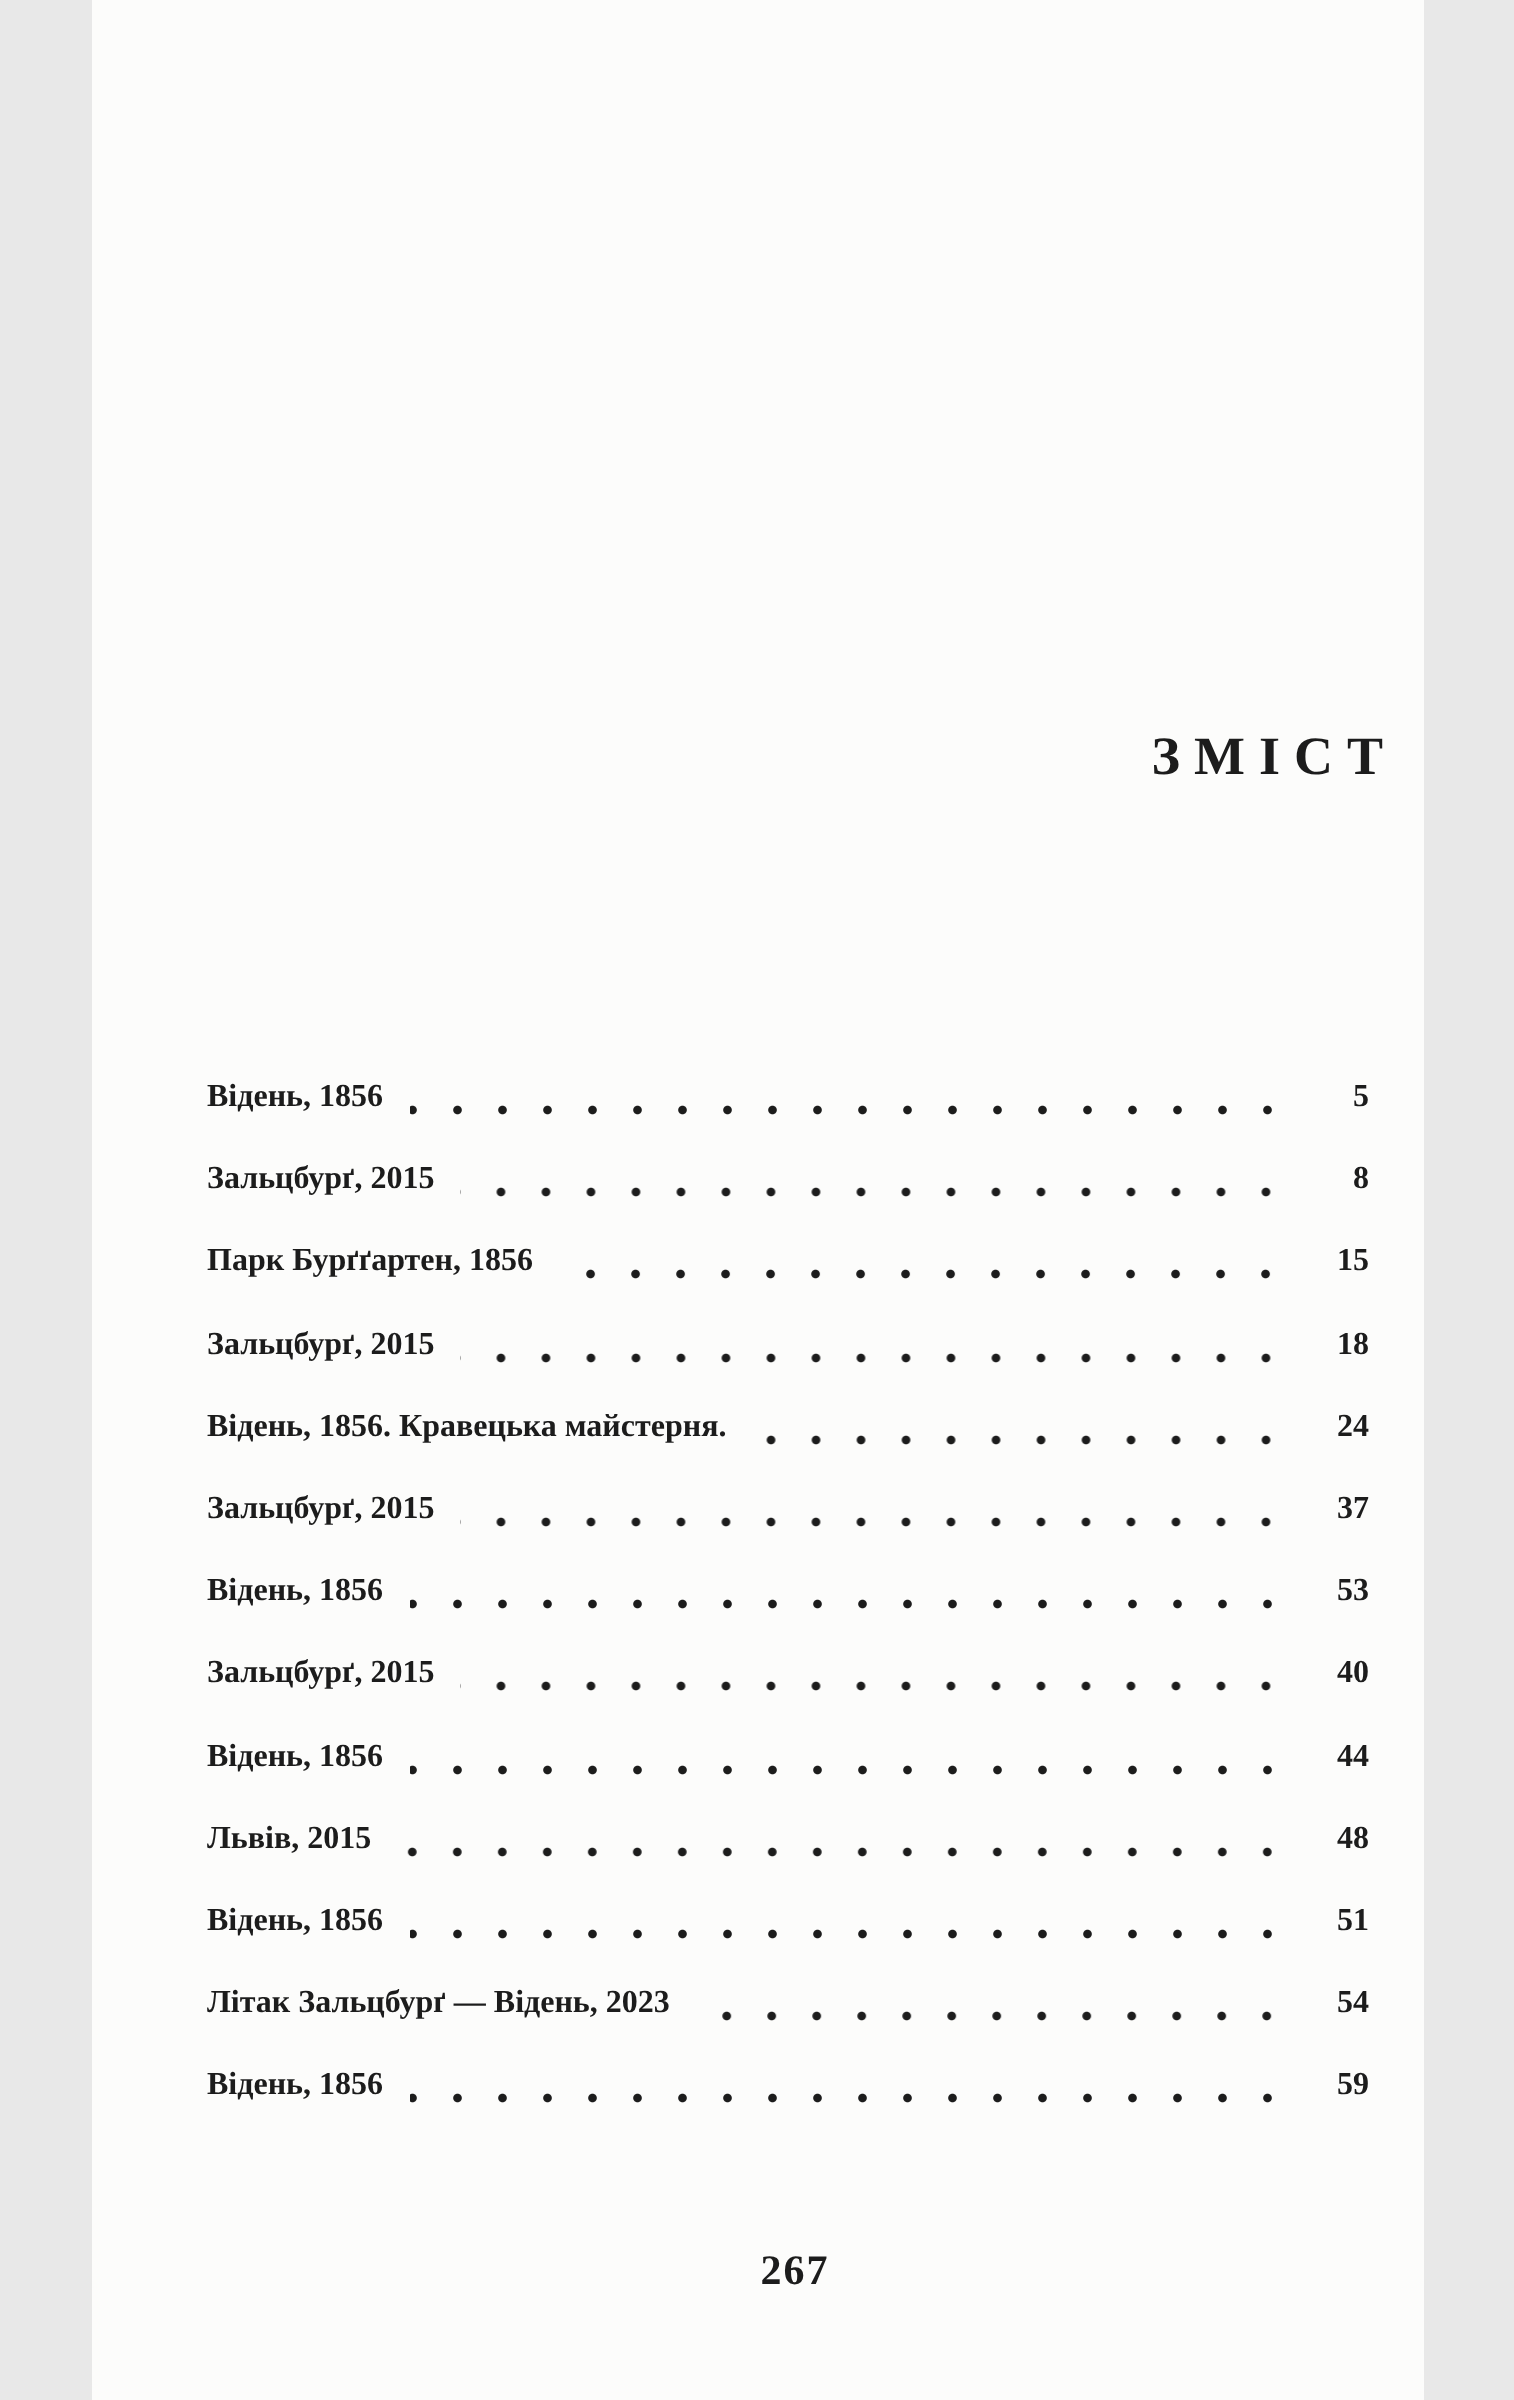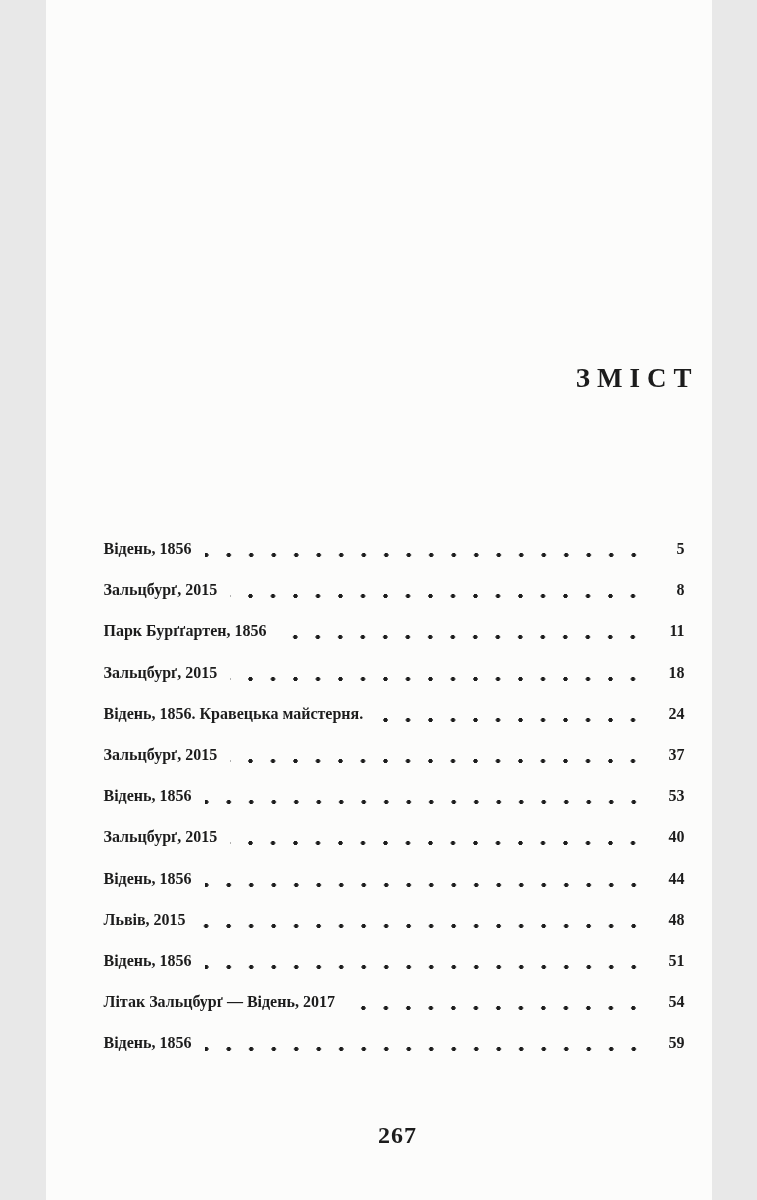--- a/index.html
+++ b/index.html
@@ -73,21 +73,21 @@
     min-width: 32px;
     text-align: right;
     white-space: nowrap;
   }
   .folio {
     position: absolute;
     top: 1122px;
     left: 58px;
     width: 588px;
     text-align: center;
-    font-size: 24px;
+    font-size: 21px;
     line-height: 26px;
     font-weight: 700;
     letter-spacing: 1px;
   }
 </style>
 </head>
 <body>
 
 <div class="page">
   <h1 class="title"><span>ЗМІСТ</span></h1>
@@ -99,21 +99,21 @@
         <span class="toc-page">5</span>
       </div>
       <div class="toc-row">
         <span class="toc-label">Зальцбурґ, 2015</span>
         <span class="toc-leader"></span>
         <span class="toc-page">8</span>
       </div>
       <div class="toc-row">
         <span class="toc-label">Парк Бурґґартен, 1856</span>
         <span class="toc-leader"></span>
-        <span class="toc-page">11</span>
+        <span class="toc-page">15</span>
       </div>
       <div class="toc-row">
         <span class="toc-label">Зальцбурґ, 2015</span>
         <span class="toc-leader"></span>
         <span class="toc-page">18</span>
       </div>
       <div class="toc-row">
         <span class="toc-label">Відень, 1856. Кравецька майстерня.</span>
         <span class="toc-leader"></span>
         <span class="toc-page">24</span>
@@ -142,21 +142,21 @@
         <span class="toc-label">Львів, 2015</span>
         <span class="toc-leader"></span>
         <span class="toc-page">48</span>
       </div>
       <div class="toc-row">
         <span class="toc-label">Відень, 1856</span>
         <span class="toc-leader"></span>
         <span class="toc-page">51</span>
       </div>
       <div class="toc-row">
-        <span class="toc-label">Літак Зальцбурґ — Відень, 2017</span>
+        <span class="toc-label">Літак Зальцбурґ — Відень, 2023</span>
         <span class="toc-leader"></span>
         <span class="toc-page">54</span>
       </div>
       <div class="toc-row">
         <span class="toc-label">Відень, 1856</span>
         <span class="toc-leader"></span>
         <span class="toc-page">59</span>
       </div>
     </div>
 

